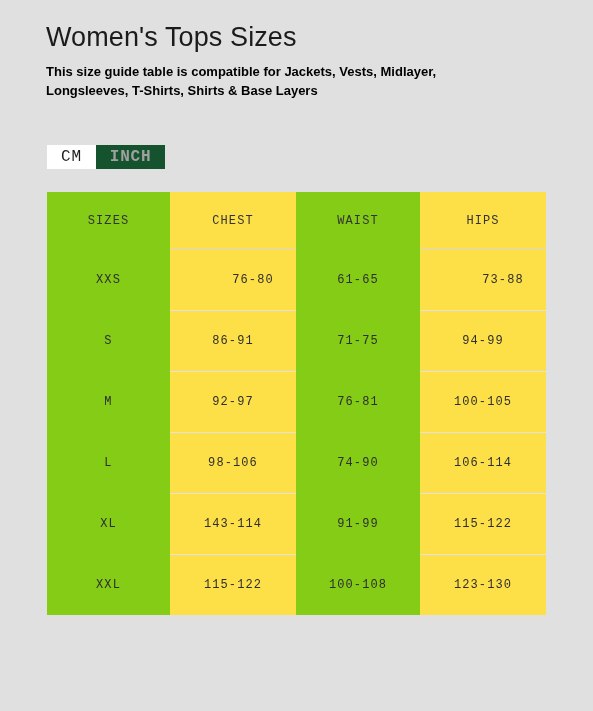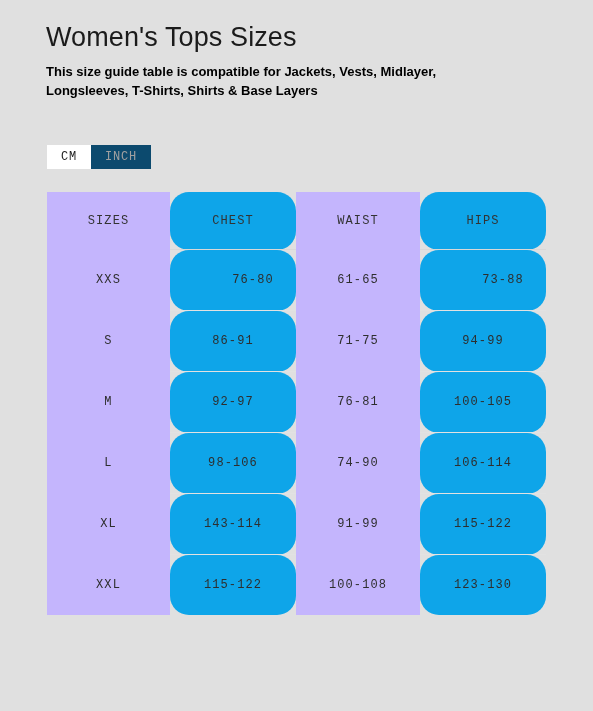--- a/index.html
+++ b/index.html
@@ -49,39 +49,40 @@
   
   .unit-toggle {
     position: absolute;
     left: 47px;
     top: 145px;
     display: flex;
     height: 24px;
   }
   .unit-btn {
     font-family: "Liberation Mono", monospace;
-    font-size: 12px;
+    font-size: 16px;
     letter-spacing: 0.8px;
     border: none;
     outline: none;
     padding: 0 14px;
     height: 24px;
     line-height: 24px;
     cursor: pointer;
     display: inline-flex;
     align-items: center;
     justify-content: center;
   }
   .unit-btn.active {
     background: #ffffff;
     color: #1f1f1f;
   }
   .unit-btn.inactive {
-    background: #0c4a6e;
+    background: #14532d;
     color: #a0a0a0;
+    font-weight: bold;
   }
 
   
   .size-table {
     position: absolute;
     left: 47px;
     top: 192px;
     width: 499px;
     border-collapse: collapse;
     table-layout: fixed;
@@ -106,22 +107,22 @@
     height: 57px;
     font-weight: 400;
     color: #333333;
   }
   .size-table tbody td {
     height: 60px;
     font-weight: 400;
   }
 
   
-  .col-shade  { background: #c4b5fd; }
-  .col-plain  { background: #0ea5e9; border-radius: 19px; }
+  .col-shade  { background: #84cc16; }
+  .col-plain  { background: #fde047; }
 
   
   .size-table tbody tr td.col-plain {
     border-top: 1px solid #e2e2e2;
   }
   .size-table tbody tr:first-child td.col-plain {
     border-top: 1px solid #d8d8d8;
     padding-left: 40px;
   }
 </style>

